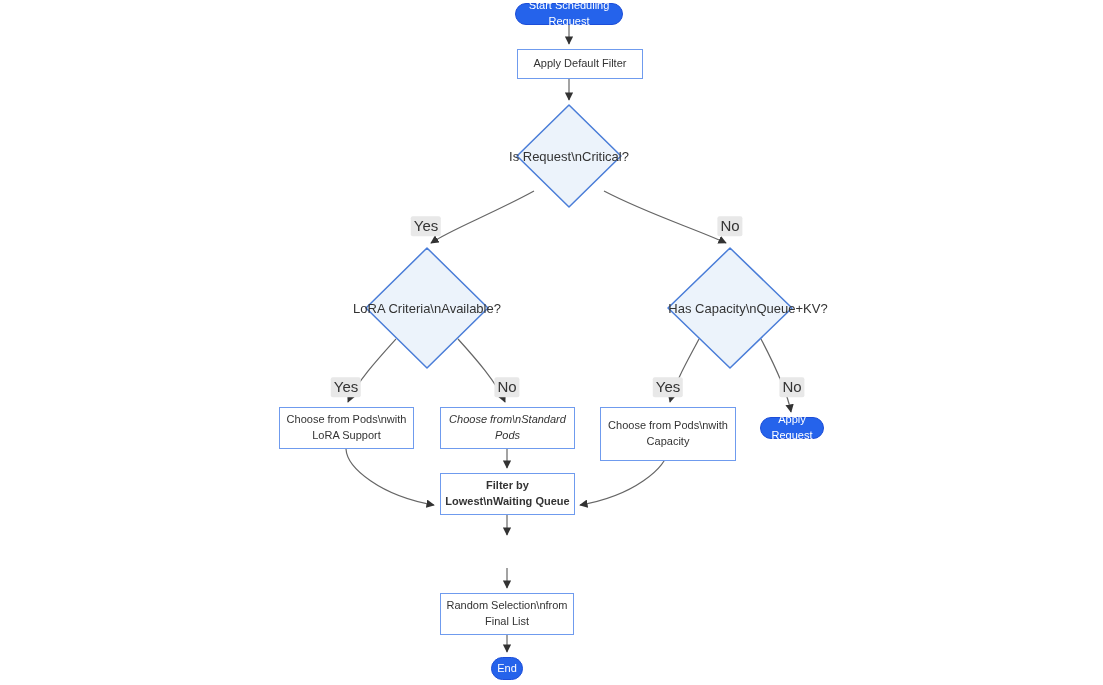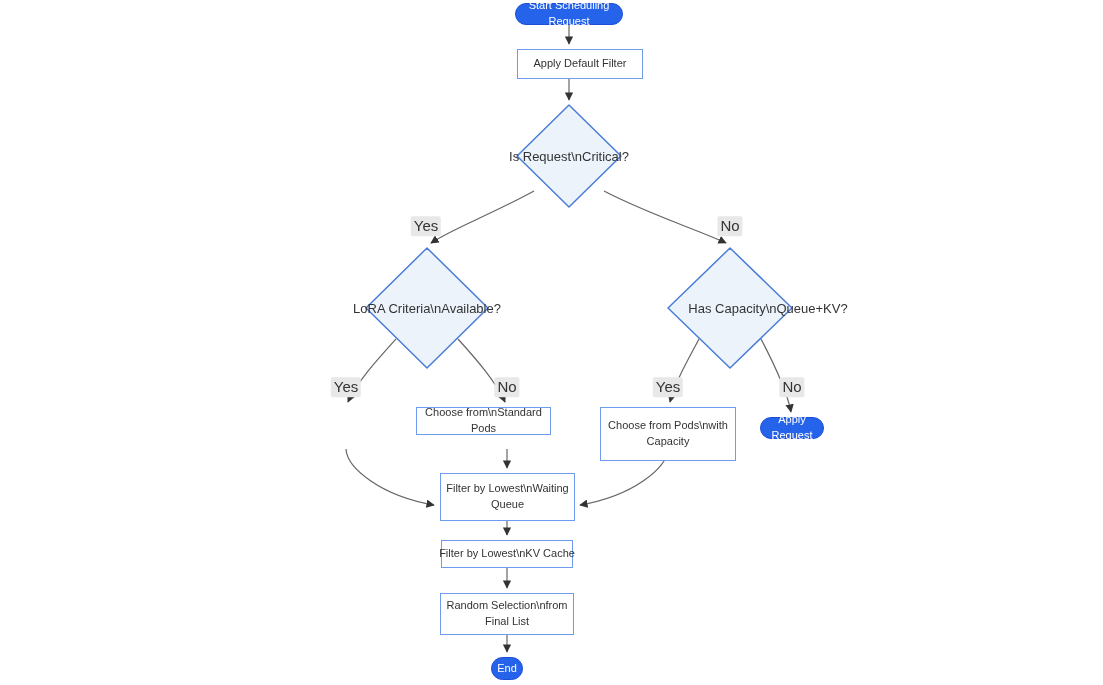--- a/index.html
+++ b/index.html
@@ -65,37 +65,37 @@
   <div class="node pill" style="left:515px;top:3px;width:108px;height:22px;">
     <span>Start Scheduling Request</span>
   </div>
 
   <div class="node rect one-line" style="left:517px;top:49px;width:126px;height:30px;">
     <span>Apply Default Filter</span>
   </div>
 
   <div class="decision-label" style="left:569px;top:156px;">Is Request\nCritical?</div>
   <div class="decision-label" style="left:427px;top:308px;">LoRA Criteria\nAvailable?</div>
-  <div class="decision-label" style="left:750px;top:308px;padding-left:36px;">Has Capacity\nQueue+KV?</div>
+  <div class="decision-label" style="left:730px;top:308px;padding-left:36px;">Has Capacity\nQueue+KV?</div>
 
-  <div class="node rect" style="left:416px;top:407px;width:135px;height:28px;">
+  <div class="node rect" style="left:279px;top:407px;width:135px;height:42px;">
+    <span>Choose from Pods\nwith LoRA Support</span>
+  </div>
+  <div class="node rect" style="left:440px;top:407px;width:135px;height:42px;font-style:italic;">
     <span>Choose from\nStandard Pods</span>
   </div>
   <div class="node rect" style="left:600px;top:407px;width:136px;height:54px;">
     <span>Choose from Pods\nwith Capacity</span>
   </div>
   <div class="node pill" style="left:760px;top:417px;width:64px;height:22px;">
     <span>Apply Request</span>
   </div>
 
-  <div class="node rect" style="left:440px;top:473px;width:135px;height:48px;">
+  <div class="node rect" style="left:440px;top:473px;width:135px;height:42px;font-weight:bold;">
     <span>Filter by Lowest\nWaiting Queue</span>
-  </div>
-  <div class="node rect one-line" style="left:441px;top:540px;width:132px;height:28px;">
-    <span>Filter by Lowest\nKV Cache</span>
   </div>
   <div class="node rect" style="left:440px;top:593px;width:134px;height:42px;">
     <span>Random Selection\nfrom Final List</span>
   </div>
   <div class="node pill" style="left:491px;top:657px;width:32px;height:23px;border-radius:14px;align-items:center;">
     <span>End</span>
   </div>
 
   <div class="edge-label" style="left:426px;top:226px;">Yes</div>
   <div class="edge-label" style="left:730px;top:226px;">No</div>

